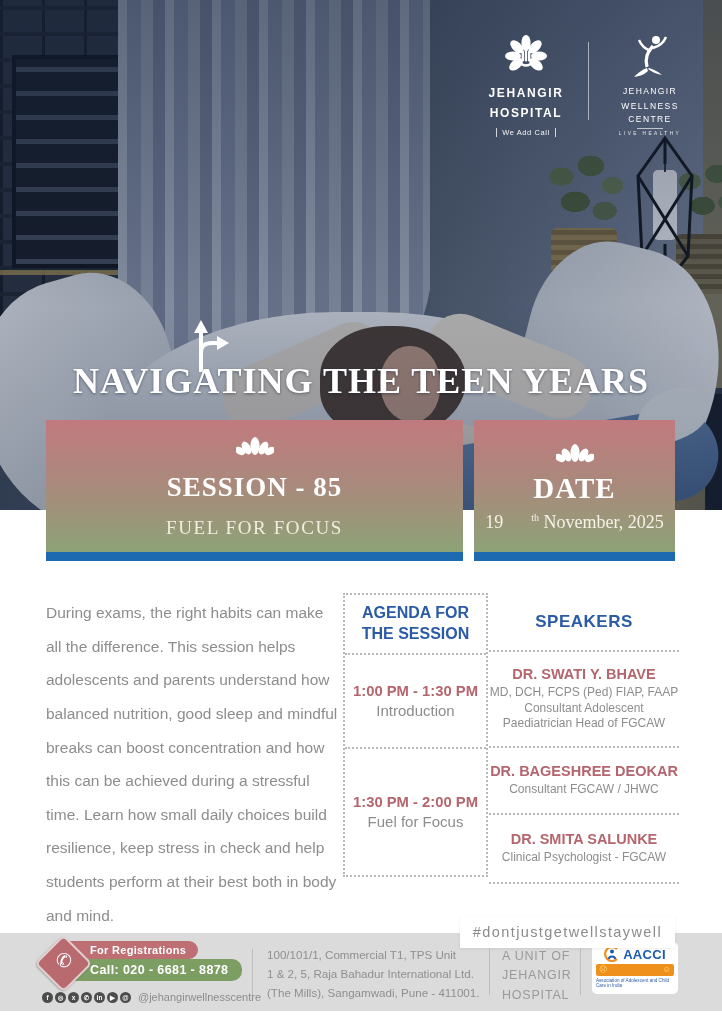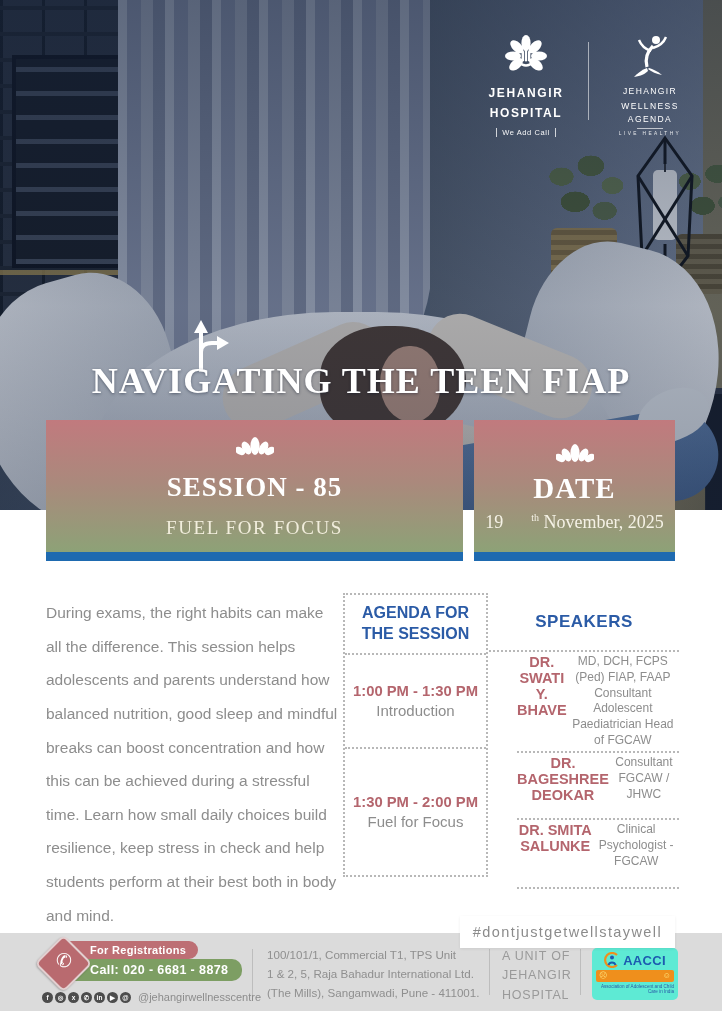--- a/index.html
+++ b/index.html
@@ -109,21 +109,21 @@
         font-size:16px;line-height:1.3;display:flex;align-items:center;justify-content:center;}
   .agenda-row{display:flex;flex-direction:column;justify-content:center;gap:3px;}
   .agenda-row-1{flex:0 0 92px;border-bottom:2px dotted #b8b8b8;}
   .agenda-row-2{flex:1;}
   .agenda-time{color:#b4656d;font-weight:700;font-size:14.8px;}
   .agenda-label{color:#8d8d8d;font-size:15px;text-align:center;}
   .speakers{position:absolute;left:489px;top:593px;width:190px;height:284px;display:flex;flex-direction:column;
         text-align:center;z-index:2;}
   .speakers-h{flex:0 0 57px;border-bottom:2px dotted #b8b8b8;color:#2b5ba6;font-weight:700;font-size:17px;
         letter-spacing:.5px;display:flex;align-items:center;justify-content:center;}
-  .speaker{display:flex;flex-direction:row;justify-content:center;border-bottom:2px dotted #b8b8b8;padding:2px 0;margin-left:28px;}
+  .speaker{display:flex;flex-direction:column;justify-content:center;border-bottom:2px dotted #b8b8b8;padding:2px 0;}
   .speaker-1{flex:0 0 90px;}
   .speaker-2{flex:0 0 61px;}
   .speaker-3{flex:0 0 63px;}
   .sname{color:#b4656d;font-weight:700;font-size:14.5px;margin-bottom:3px;}
   .scred{color:#8d8d8d;font-size:12px;line-height:1.32;}
 
   
   .hashtag{position:absolute;top:916px;right:47px;background:#fff;padding:8px 13px;color:#8b8b8b;
         font-size:14.5px;letter-spacing:1.4px;z-index:7;box-shadow:0 1px 3px rgba(0,0,0,.07);}
   .footer{position:absolute;left:0;top:933px;width:722px;height:78px;background:#dbdbdb;z-index:3;}
@@ -135,22 +135,22 @@
   .call-ribbon{position:absolute;left:60px;top:26px;background:#7d9e63;color:#fff;font-weight:700;font-size:12.5px;
         padding:4px 14px 4px 30px;border-radius:3px 10px 10px 3px;z-index:2;letter-spacing:.4px;}
   .socials{position:absolute;left:42px;top:58px;display:flex;align-items:center;gap:2px;}
   .soc{width:11px;height:11px;border-radius:50%;background:#4c4c4c;color:#fff;font-size:6.5px;line-height:11px;
         text-align:center;font-weight:700;}
   .handle{color:#8c8c8c;font-size:11px;margin-left:5px;}
   .fdiv{position:absolute;top:16px;width:1px;height:46px;background:#bdbdbd;}
   .fdiv-1{left:252px;}.fdiv-2{left:489px;}.fdiv-3{left:580px;}
   .address{position:absolute;left:267px;top:13px;width:218px;color:#8f8f8f;font-size:11.6px;line-height:1.62;}
   .unit{position:absolute;left:502px;top:14px;color:#9a9a9a;font-size:12.5px;line-height:1.55;letter-spacing:.8px;}
-  .aacci{position:absolute;left:592px;top:15px;width:86px;height:52px;background:#5eead4;border-radius:5px;
-        padding:4px 4px 3px;box-sizing:border-box;text-align:right;}
+  .aacci{position:absolute;left:592px;top:9px;width:86px;height:52px;background:#ffffff;border-radius:5px;
+        padding:4px 4px 3px;box-sizing:border-box;text-align:left;}
   .aacci-row{display:flex;align-items:center;justify-content:center;gap:3px;}
   .aacci-name{color:#1c5bb0;font-weight:700;font-size:13px;letter-spacing:.3px;}
   .aacci-bar{margin-top:2px;height:12px;background:#ef8f1c;border-radius:2px;display:flex;align-items:center;
         justify-content:space-between;padding:0 3px;}
   .aacci-bar span{font-size:8px;color:#ffe27a;line-height:1;}
   .aacci-cap{margin-top:2px;font-size:4.6px;color:#2a5ca8;}
 </style>
 </head>
 <body>
 
@@ -226,33 +226,33 @@
     <div class="logo-w">
       <svg width="36" height="44" viewBox="0 0 36 44">
         <circle cx="24" cy="6" r="4" fill="#fff"></circle>
         <path d="M21 12 C15 18 13 26 15 33" stroke="#fff" stroke-width="3.2" fill="none"></path>
         <path d="M21 14 C28 12 32 8 34 3" stroke="#fff" stroke-width="2.4" fill="none"></path>
         <path d="M19 17 C13 15 9 11 7 6" stroke="#fff" stroke-width="2.4" fill="none"></path>
         <path d="M15 34 C9 36 5 40 2 43 C9 42 13 40 16 37 Z" fill="#fff"></path>
         <path d="M16 35 C20 38 24 40 30 41 C25 37 21 35 17 34 Z" fill="#fff"></path>
       </svg>
       <div class="nm">JEHANGIR</div>
-      <div class="nm">WELLNESS AGENDA</div>
+      <div class="nm">WELLNESS CENTRE</div>
       <div class="orn"></div>
       <div class="tg">LIVE HEALTHY</div>
     </div>
   </div>
 
   <svg class="arrow-icon" width="46" height="54" viewBox="0 0 46 54">
     <line x1="15" y1="8" x2="15" y2="52" stroke="#fff" stroke-width="4"></line>
     <polygon points="15,0 8,13 22,13" fill="#fff"></polygon>
     <path d="M15 32 Q15 23 26 23 L33 23" stroke="#fff" stroke-width="4" fill="none"></path>
     <polygon points="43,23 31,16 31,30" fill="#fff"></polygon>
   </svg>
-  <div class="hero-title">NAVIGATING THE TEEN FIAP</div>
+  <div class="hero-title">NAVIGATING THE TEEN YEARS</div>
 
   <div class="banner banner-session">
     <svg class="lotus" width="38" height="24" viewBox="0 0 38 24" fill="#fff">
       <ellipse cx="19" cy="13" rx="4.6" ry="9"></ellipse>
       <ellipse cx="10.5" cy="15" rx="4" ry="7" transform="rotate(-30 10.5 15)"></ellipse>
       <ellipse cx="27.5" cy="15" rx="4" ry="7" transform="rotate(30 27.5 15)"></ellipse>
       <ellipse cx="4" cy="18" rx="3.6" ry="5.5" transform="rotate(-60 4 18)"></ellipse>
       <ellipse cx="34" cy="18" rx="3.6" ry="5.5" transform="rotate(60 34 18)"></ellipse>
     </svg>
     <div class="session-label">SESSION - 85</div>

